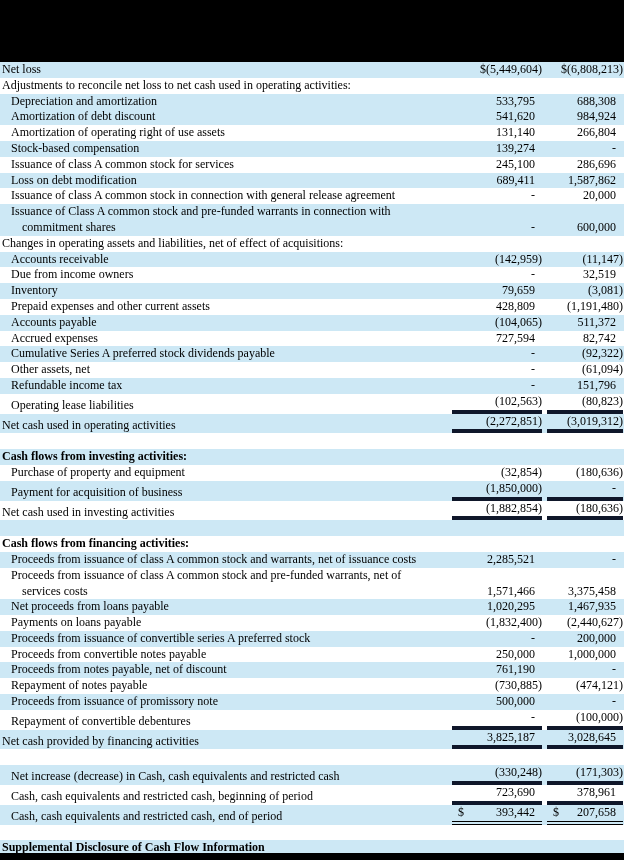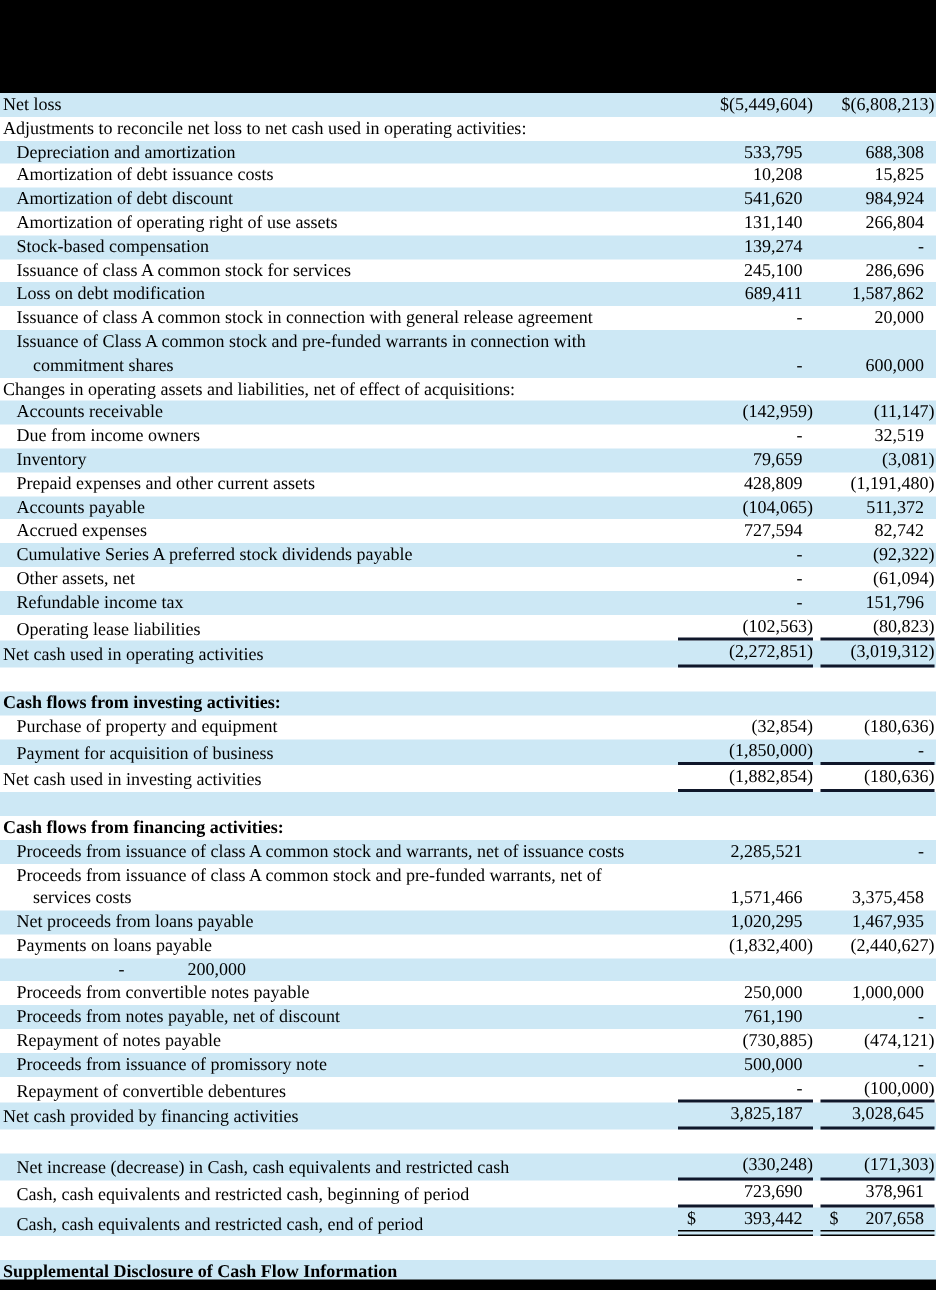--- a/index.html
+++ b/index.html
@@ -44,21 +44,21 @@
     width:90px;box-sizing:border-box;
     text-align:right;
     display:flex;justify-content:flex-end;align-items:flex-end;
     line-height:15.8px;
   }
   .cell.c2{width:76px;margin-left:5px;margin-right:1px;text-align:right;}
   .cell .num{display:inline-block;}
   .cell .num.pos{padding-right:7px;}
   .cell.withd{justify-content:space-between;}
   .cell .dsign{padding-left:6px;}
-  .row.u-single .cell{border-bottom:2px solid #0f172a;}
+  .row.u-single .cell{border-bottom:4px solid #0f172a;}
   .row.u-double .cell{border-bottom:4px double #000;}
   .row.twoline{min-height:31.6px;}
   .row.blankrow{min-height:15.8px;}
 </style>
 </head>
 <body>
 
 <div id="page">
   <div id="top-redaction"></div>
   <div id="clipped-fragment"></div>
@@ -82,29 +82,20 @@
   <div class="row shaded">
     <div class="label ind1">Depreciation and amortization</div>
     <div class="cell c1">
           <span class="num pos">533,795</span>
         </div>
     <div class="cell c2">
           <span class="num pos">688,308</span>
         </div>
   </div>
 
-  <div class="row">
-    <div class="label ind1">Amortization of debt issuance costs</div>
-    <div class="cell c1">
-          <span class="num pos">10,208</span>
-        </div>
-    <div class="cell c2">
-          <span class="num pos">15,825</span>
-        </div>
-  </div>
 
   <div class="row shaded">
     <div class="label ind1">Amortization of debt discount</div>
     <div class="cell c1">
           <span class="num pos">541,620</span>
         </div>
     <div class="cell c2">
           <span class="num pos">984,924</span>
         </div>
   </div>
@@ -379,20 +370,21 @@
     <div class="label ind1">Payments on loans payable</div>
     <div class="cell c1">
           <span class="num neg">(1,832,400)</span>
         </div>
     <div class="cell c2">
           <span class="num neg">(2,440,627)</span>
         </div>
   </div>
 
   <div class="row shaded">
+    <div class="label ind1">Proceeds from issuance of convertible series A preferred stock</div>
     <div class="cell c1">
           <span class="num pos">-</span>
         </div>
     <div class="cell c2">
           <span class="num pos">200,000</span>
         </div>
   </div>
 
   <div class="row">
     <div class="label ind1">Proceeds from convertible notes payable</div>

